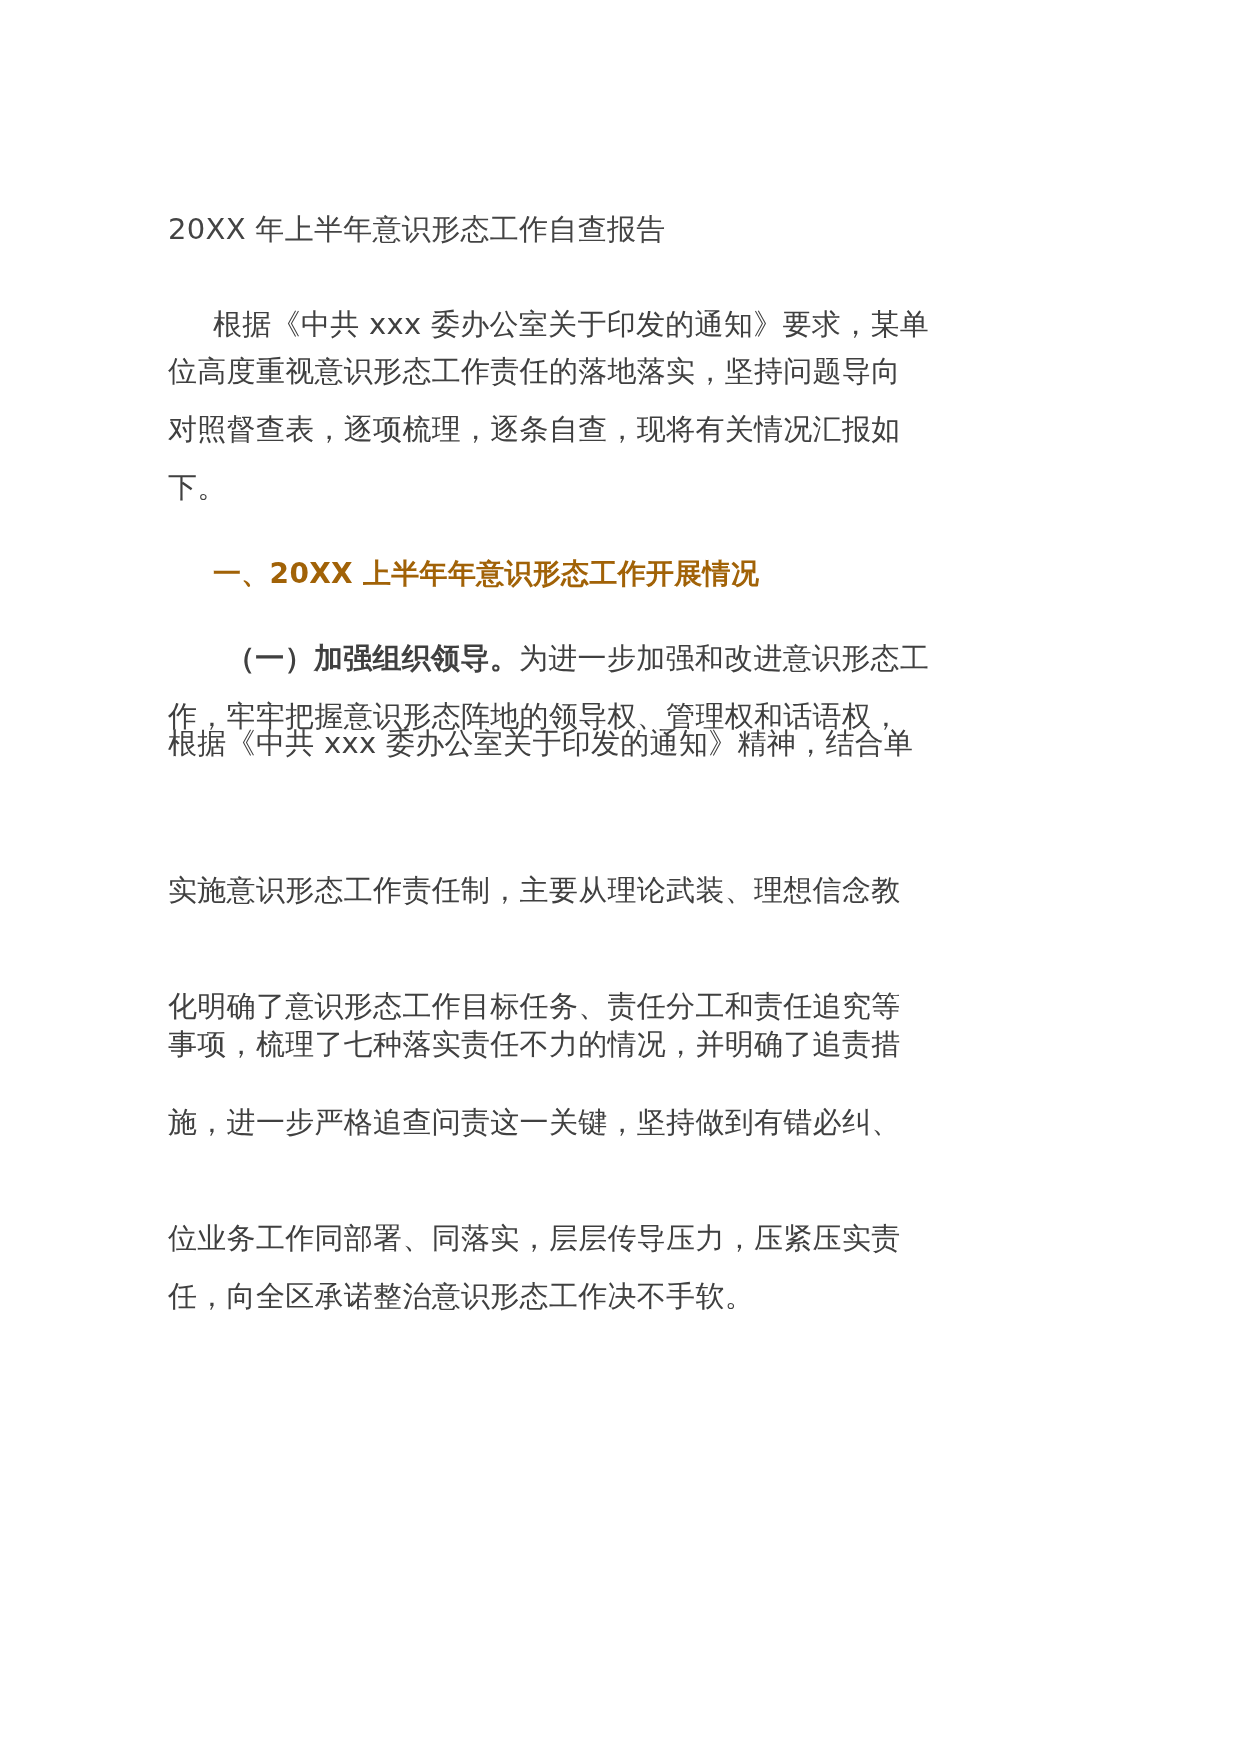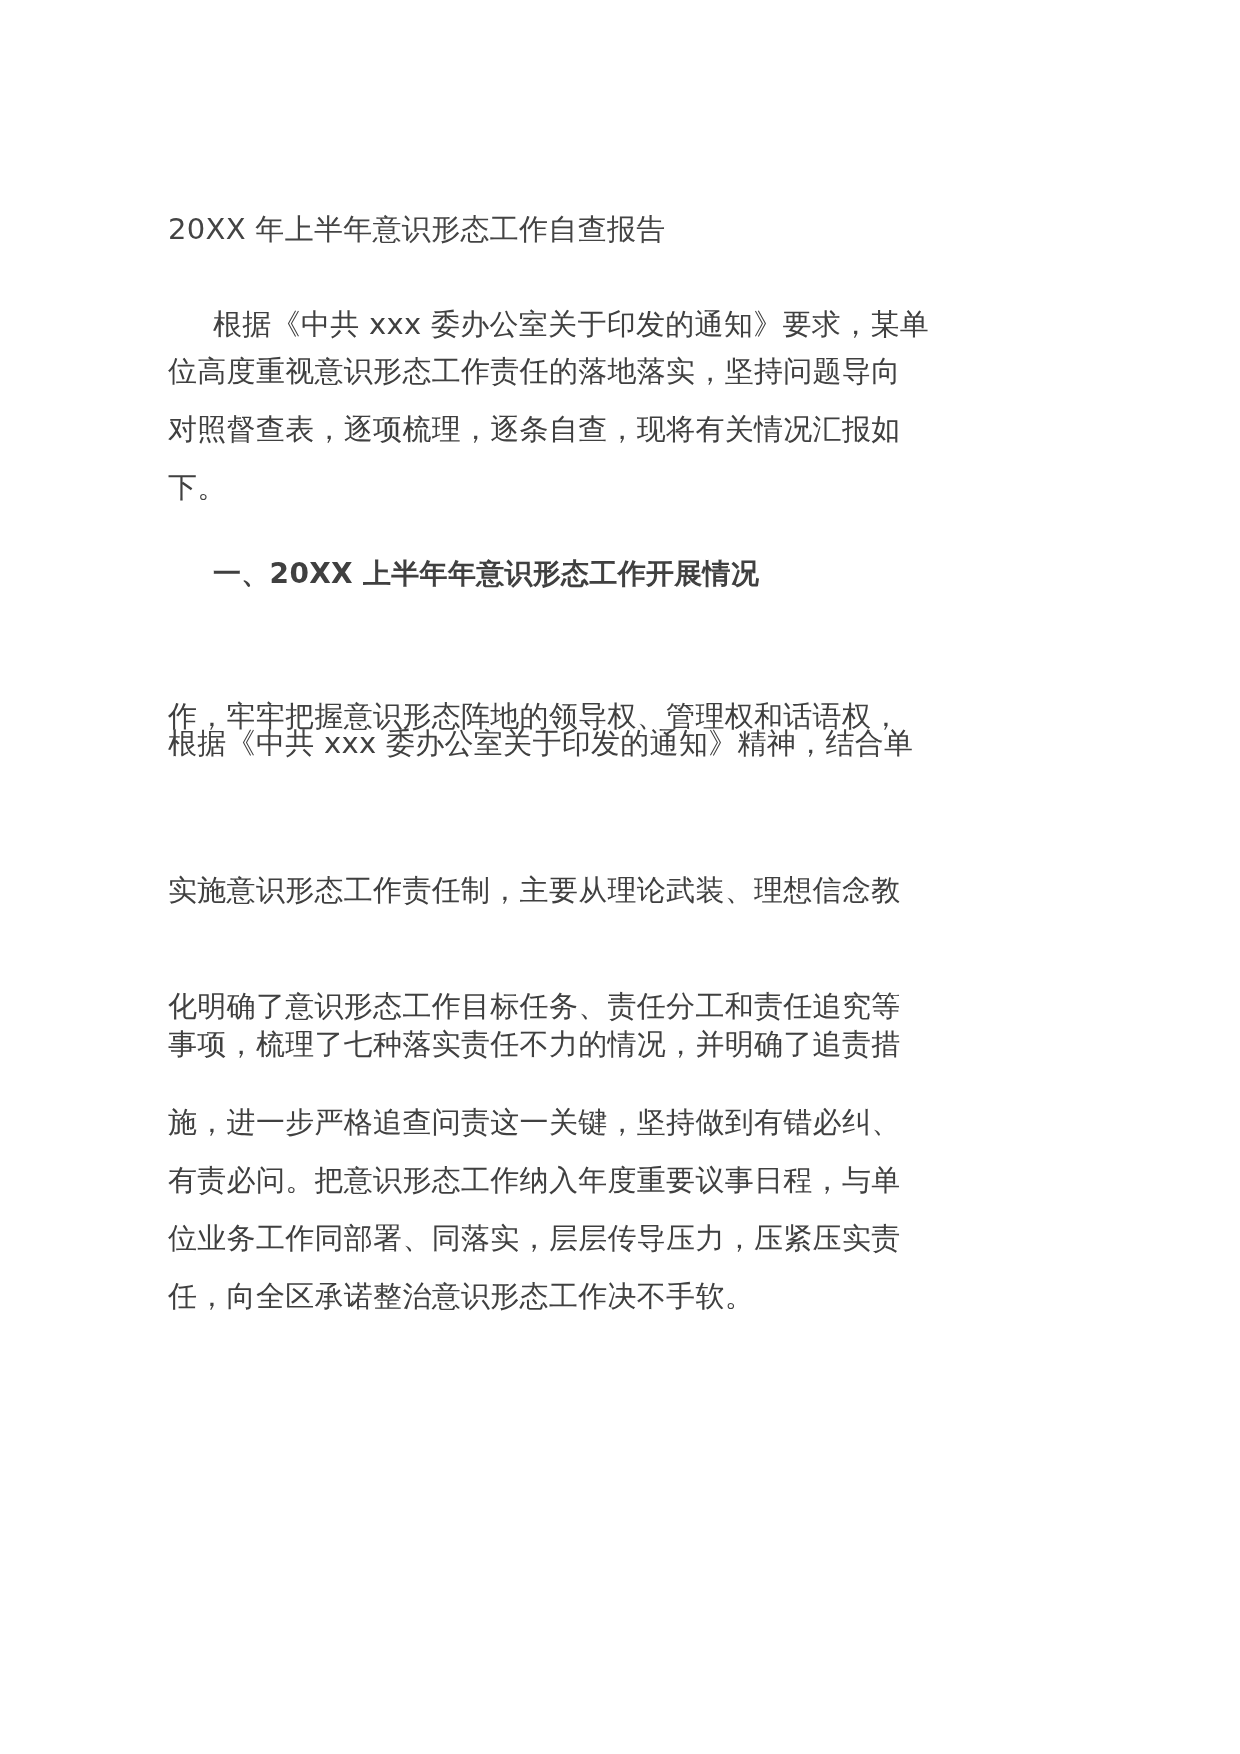--- a/index.html
+++ b/index.html
@@ -4,40 +4,42 @@
 <style>
   html, body { margin: 0; padding: 0; background: #ffffff; }
   body { width: 1240px; height: 1754px; position: relative; overflow: hidden;
          font-family: "DejaVu Sans", "Liberation Sans", sans-serif; color: #404040; }
   .page { position: absolute; left: 0; top: 0; width: 1120px; height: 1754px; background: #fff; }
   .line { position: absolute; left: 168px; width: 780px; font-size: 29px; line-height: 40px;
           white-space: nowrap; letter-spacing: 0.3px; }
   .title { top: 209px; font-size: 29px; color: #444; }
   .bold { font-weight: bold; color: #404040; }
   .indent { left: 213px; }
-  .heading { top: 554px; left: 213px; font-size: 28px; font-weight: bold; color: #404040; }
+  .heading { top: 554px; left: 213px; font-size: 28px; font-weight: bold; color: #a16207; }
   .sub-indent { left: 226px; }
 </style>
 </head>
 <body>
 
 <div class="page">
 
   <div class="line title">20XX 年上半年意识形态工作自查报告</div>
 
   <div class="line indent" style="top:304px;">根据《中共 xxx 委办公室关于印发的通知》要求，某单</div>
   <div class="line" style="top:351px;">位高度重视意识形态工作责任的落地落实，坚持问题导向</div>
   <div class="line" style="top:409px;">对照督查表，逐项梳理，逐条自查，现将有关情况汇报如</div>
   <div class="line" style="top:467px;">下。</div>
 
   <div class="line heading">一、20XX 上半年年意识形态工作开展情况</div>
 
+  <div class="line sub-indent" style="top:638px;">
+    <span class="bold">（一）加强组织领导。</span><span>为进一步加强和改进意识形态工</span>
+  </div>
   <div class="line" style="top:696px;">作，牢牢把握意识形态阵地的领导权、管理权和话语权，</div>
   <div class="line" style="top:723px;">根据《中共 xxx 委办公室关于印发的通知》精神，结合单</div>
   <div class="line" style="top:870px;">实施意识形态工作责任制，主要从理论武装、理想信念教</div>
   <div class="line" style="top:986px;">化明确了意识形态工作目标任务、责任分工和责任追究等</div>
   <div class="line" style="top:1024px;">事项，梳理了七种落实责任不力的情况，并明确了追责措</div>
   <div class="line" style="top:1102px;">施，进一步严格追查问责这一关键，坚持做到有错必纠、</div>
-  <div class="line" style="top:1160px;">有责必问。把意识形态工作纳入年度重要议事日程，与单</div>
   <div class="line" style="top:1218px;">位业务工作同部署、同落实，层层传导压力，压紧压实责</div>
   <div class="line" style="top:1276px;">任，向全区承诺整治意识形态工作决不手软。</div>
 
 </div>
 
 </body></html>

